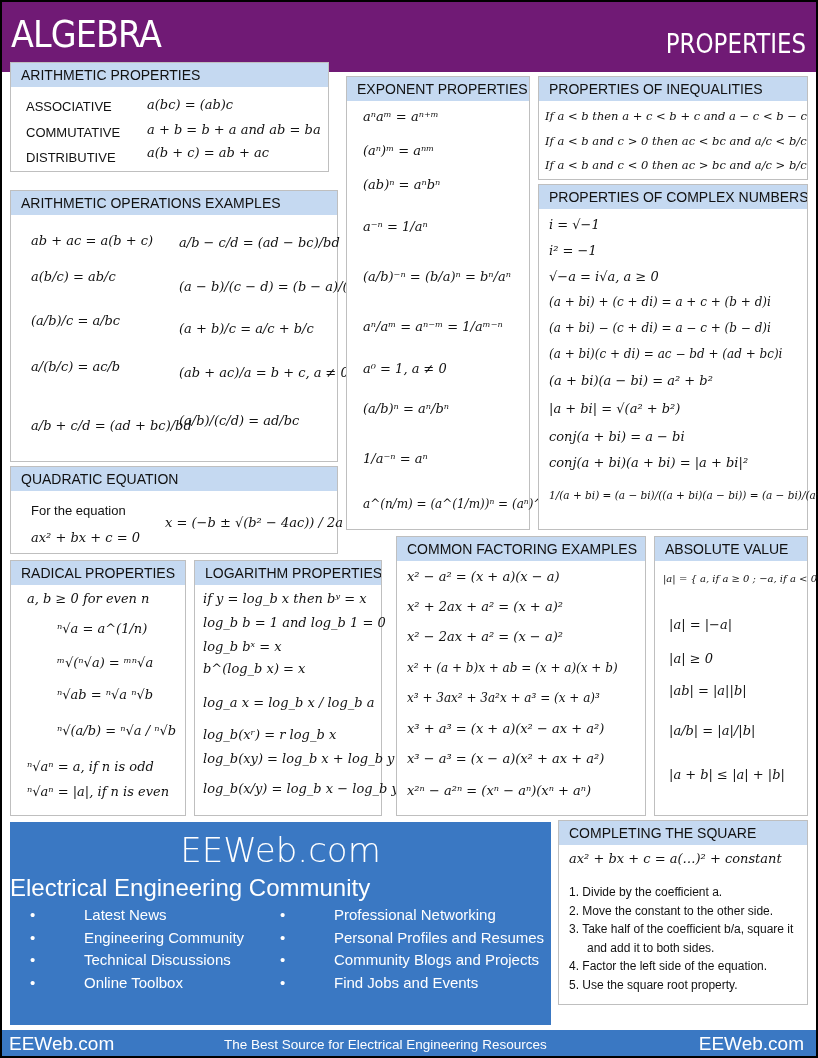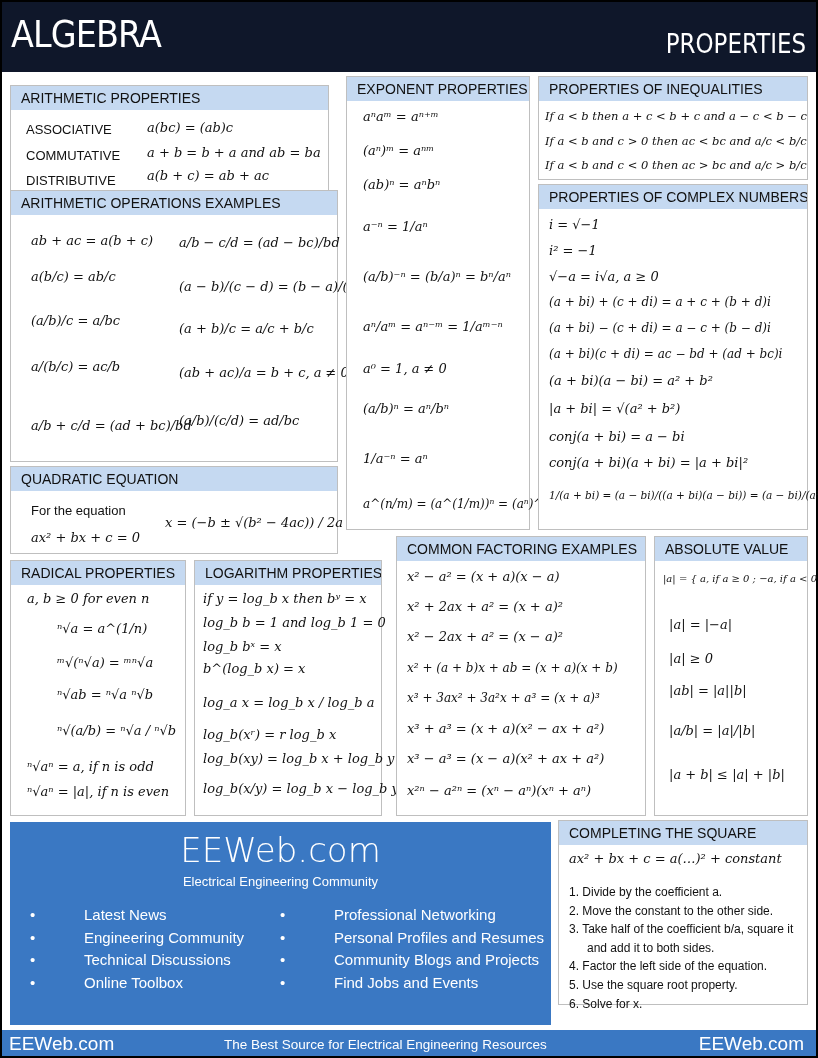--- a/index.html
+++ b/index.html
@@ -1,47 +1,47 @@
 <!DOCTYPE html>
 <html><head>
 <meta charset="utf-8">
 <style>
 *{box-sizing:border-box;margin:0;padding:0}
 body{width:818px;height:1058px;background:#000;position:relative;overflow:hidden;font-family:"Liberation Sans",sans-serif}
 .page{position:absolute;left:2px;top:2px;width:814px;height:1054px;background:#fff}
-.topbar{position:absolute;left:0;top:0;width:814px;height:70px;background:#0f172a}
+.topbar{position:absolute;left:0;top:0;width:814px;height:70px;background:#701a75}
 .title{position:absolute;left:9px;top:10px;color:#fff;font-size:38px;font-family:"DejaVu Sans",sans-serif;letter-spacing:-1px;transform:scaleX(.88);transform-origin:left}
 .subtitle{position:absolute;right:10px;top:26px;color:#fff;font-size:27px;font-family:"DejaVu Sans",sans-serif;transform:scaleX(.85);transform-origin:right}
 .box{position:absolute;background:#fff;border:1px solid #bfbfbf}
 .hd{background:#c5d9f1;height:24px;padding-left:10px;font-size:14px;line-height:24px;color:#111;white-space:nowrap;overflow:hidden}
 .m{font-family:"DejaVu Serif",serif;font-style:italic;font-size:13px;color:#111;position:absolute;white-space:nowrap}
 .t{font-family:"Liberation Sans",sans-serif;font-size:13px;color:#111;position:absolute;white-space:nowrap}
 .sm{font-size:12px}
 .promo{position:absolute;left:8px;top:820px;width:541px;height:203px;background:#3a78c3;color:#fff}
 .promo .big{position:absolute;left:0;width:100%;top:8px;text-align:center;font-size:34px;font-family:"DejaVu Sans",sans-serif;font-weight:200}
-.promo .sub{position:absolute;left:0;width:100%;top:52px;text-align:center;font-size:13px}
+.promo .sub{position:absolute;left:0;width:100%;top:52px;text-align:left;font-size:24px}
 .promo ul{position:absolute;list-style:none;font-size:15px;line-height:22.5px}
 .promo li::before{content:"•";display:inline-block;width:26px;padding-left:20px;margin-right:28px}
 .footer{position:absolute;left:0;top:1028px;width:814px;height:26px;background:#3a78c3;color:#fff}
 .footer .l{position:absolute;left:7px;top:3px;font-size:19px}
 .footer .c{position:absolute;left:222px;top:7px;font-size:13.5px}
 .footer .r{position:absolute;right:12px;top:3px;font-size:19px}
 ol.steps{position:absolute;left:14px;top:62px;font-size:12px;line-height:18.6px;list-style:none;color:#111}
 ol.steps li{padding-left:18px;text-indent:-18px}
 </style>
 </head>
 <body>
 
 <div class="page">
   <div class="topbar">
     <div class="title">ALGEBRA</div>
     <div class="subtitle">PROPERTIES</div>
   </div>
 
-  <div class="box" style="left:8px;top:83px;width:319px;height:110px">
+  <div class="box" style="left:8px;top:60px;width:319px;height:110px">
     <div class="hd">ARITHMETIC PROPERTIES</div>
     <span class="t" style="left:15px;top:36px">ASSOCIATIVE</span>
     <span class="m" style="left:136px;top:34px">a(bc) = (ab)c</span>
     <span class="t" style="left:15px;top:62px">COMMUTATIVE</span>
     <span class="m" style="left:136px;top:59px">a + b = b + a and ab = ba</span>
     <span class="t" style="left:15px;top:87px">DISTRIBUTIVE</span>
     <span class="m" style="left:136px;top:82px">a(b + c) =  ab + ac</span>
   </div>
 
   <div class="box" style="left:8px;top:188px;width:328px;height:272px">
@@ -165,21 +165,20 @@
 
   <div class="box" style="left:556px;top:818px;width:250px;height:185px">
     <div class="hd">COMPLETING THE SQUARE</div>
     <span class="m" style="left:10px;top:30px">ax² + bx + c = a(…)² + constant</span>
     <ol class="steps" style="left:10px;width:236px">
       <li>1.  Divide by the coefficient a.</li>
       <li>2.  Move the constant to the other side.</li>
       <li>3.  Take half of the coefficient b/a, square it and add it  to both sides.</li>
       <li>4.  Factor the left side of the equation.</li>
       <li>5.  Use the square root property.</li>
-      <li>6.  Solve for x.</li>
     </ol>
   </div>
 
   <div class="footer">
     <span class="l">EEWeb.com</span>
     <span class="c">The Best Source for Electrical Engineering Resources</span>
     <span class="r">EEWeb.com</span>
   </div>
 </div>
 

